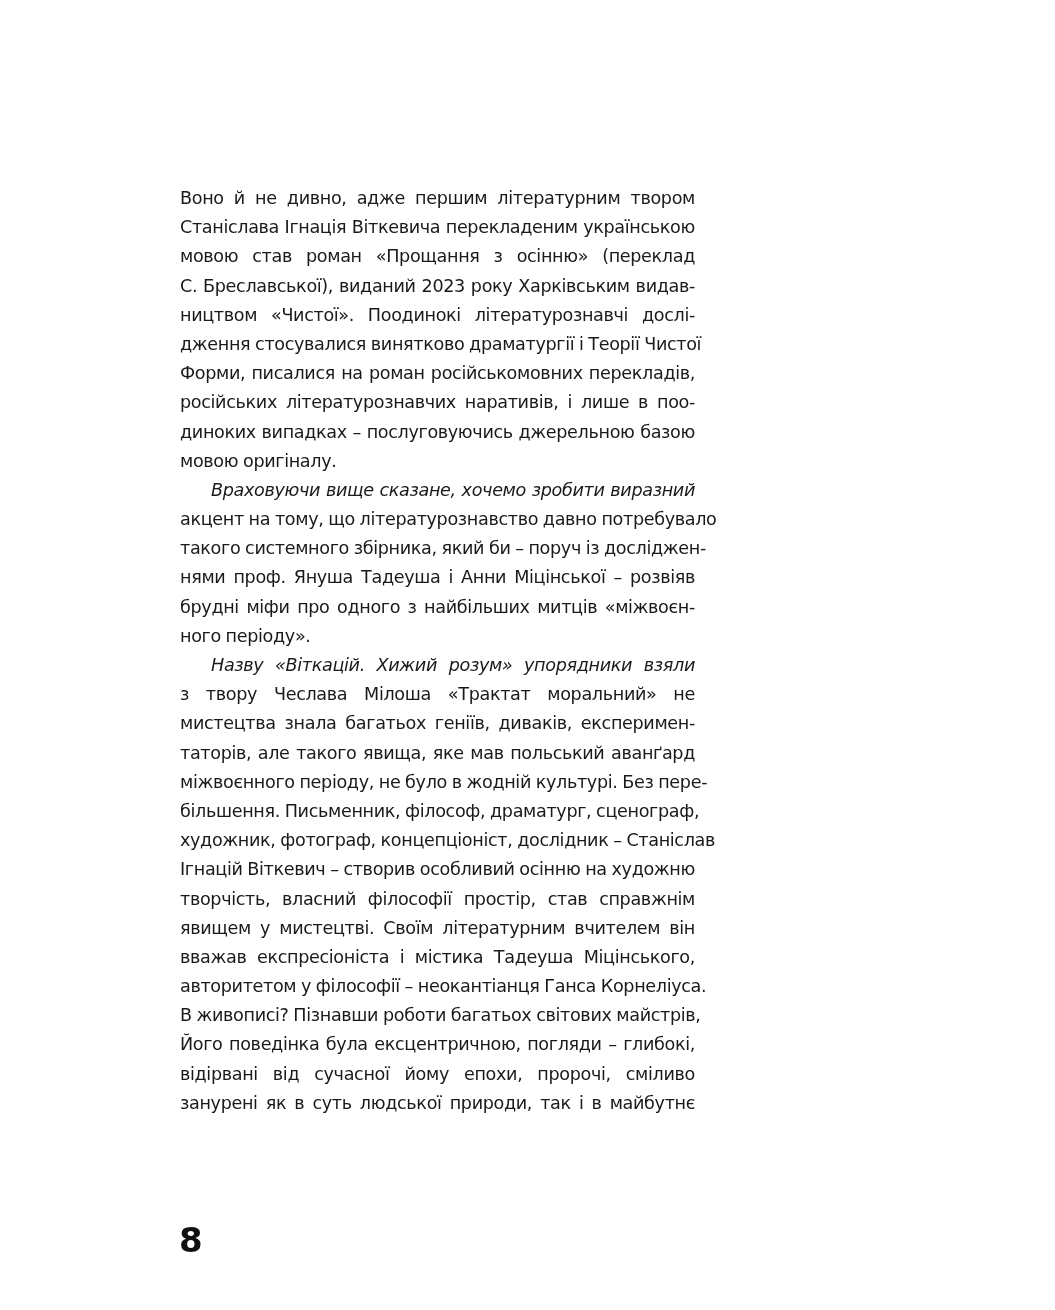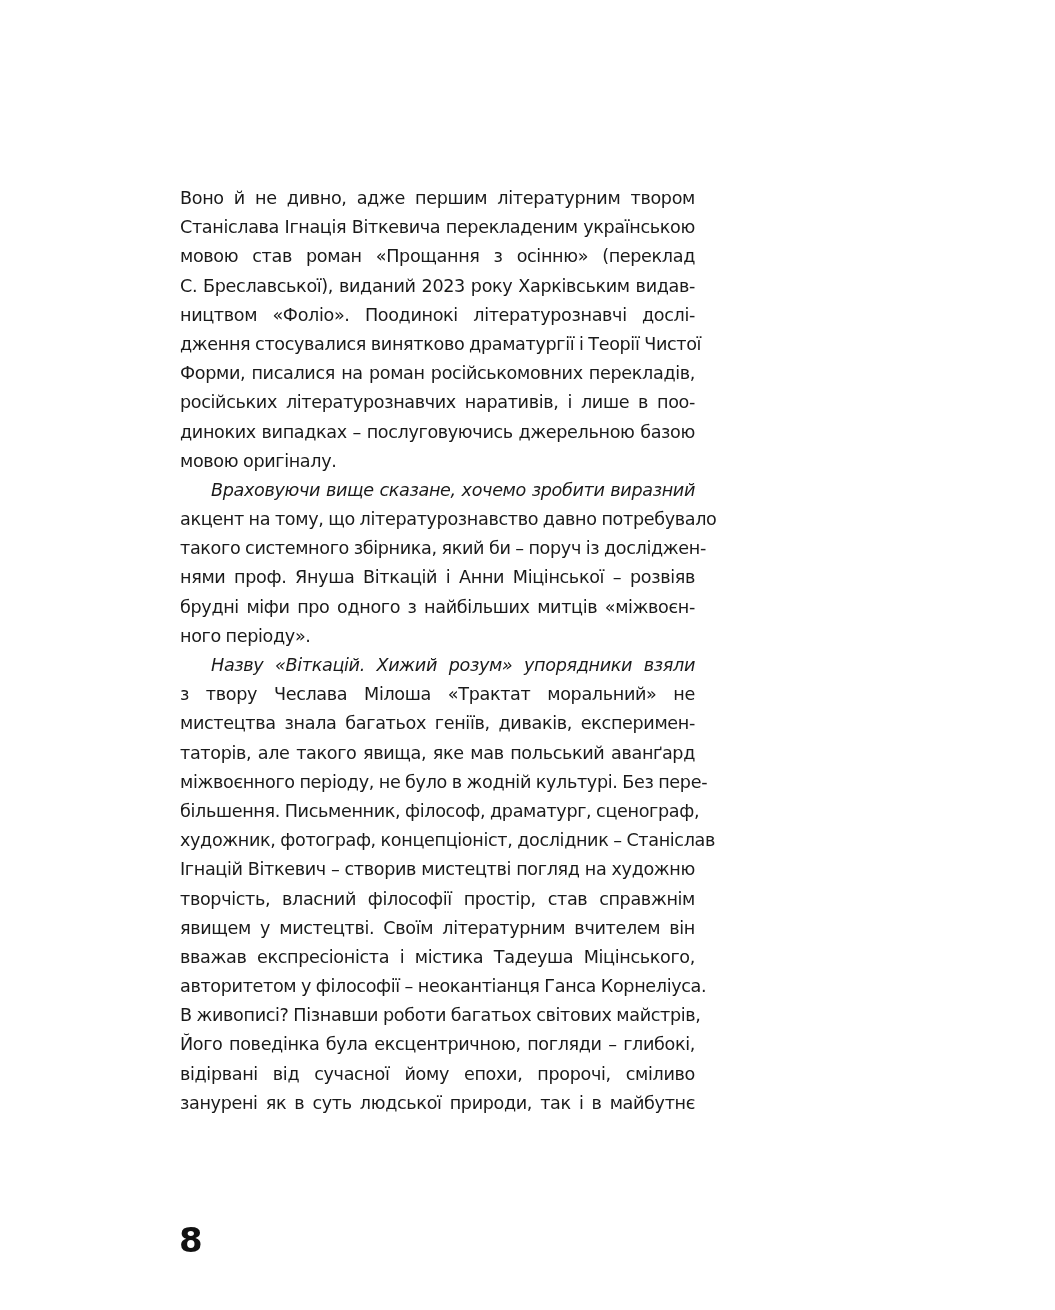--- a/index.html
+++ b/index.html
@@ -60,46 +60,46 @@
 <body>
 
 <div class="page">
   <div class="text-block">
 
     <div>
       <span class="line">Воно й не дивно, адже першим літературним твором</span>
       <span class="line">Станіслава Ігнація Віткевича перекладеним українською</span>
       <span class="line">мовою став роман «Прощання з осінню» (переклад</span>
       <span class="line">С. Бреславської), виданий 2023 року Харківським видав-</span>
-      <span class="line">ництвом «Фоліо». Поодинокі літературознавчі дослі-</span>
+      <span class="line">ництвом «Чистої». Поодинокі літературознавчі дослі-</span>
       <span class="line">дження стосувалися винятково драматургії і Теорії Чистої</span>
       <span class="line">Форми, писалися на роман російськомовних перекладів,</span>
       <span class="line">російських літературознавчих наративів, і лише в поо-</span>
       <span class="line">диноких випадках – послуговуючись джерельною базою</span>
       <span class="line last">мовою оригіналу.</span>
     </div>
 
     <div>
       <span class="line indent">Враховуючи вище сказане, хочемо зробити виразний</span>
       <span class="line">акцент на тому, що літературознавство давно потребувало</span>
       <span class="line">такого системного збірника, який би – поруч із досліджен-</span>
-      <span class="line">нями проф. Януша Віткацій і Анни Міцінської – розвіяв</span>
+      <span class="line">нями проф. Януша Тадеуша і Анни Міцінської – розвіяв</span>
       <span class="line">брудні міфи про одного з найбільших митців «міжвоєн-</span>
       <span class="line last">ного періоду».</span>
     </div>
 
     <div>
       <span class="line indent">Назву «Віткацій. Хижий розум» упорядники взяли</span>
       <span class="line">з твору Чеслава Мілоша «Трактат моральний» не</span>
       <span class="line">мистецтва знала багатьох геніїв, диваків, експеримен-</span>
       <span class="line">таторів, але такого явища, яке мав польський аванґард</span>
       <span class="line">міжвоєнного періоду, не було в жодній культурі. Без пере-</span>
       <span class="line">більшення. Письменник, філософ, драматург, сценограф,</span>
       <span class="line">художник, фотограф, концепціоніст, дослідник – Станіслав</span>
-      <span class="line">Ігнацій Віткевич – створив мистецтві погляд на художню</span>
+      <span class="line">Ігнацій Віткевич – створив особливий осінню на художню</span>
       <span class="line">творчість, власний філософії простір, став справжнім</span>
       <span class="line">явищем у мистецтві. Своїм літературним вчителем він</span>
       <span class="line">вважав експресіоніста і містика Тадеуша Міцінського,</span>
       <span class="line">авторитетом у філософії – неокантіанця Ганса Корнеліуса.</span>
       <span class="line">В живописі? Пізнавши роботи багатьох світових майстрів,</span>
       <span class="line">Його поведінка була ексцентричною, погляди – глибокі,</span>
       <span class="line">відірвані від сучасної йому епохи, пророчі, сміливо</span>
       <span class="line">занурені як в суть людської природи, так і в майбутнє</span>
     </div>
 

